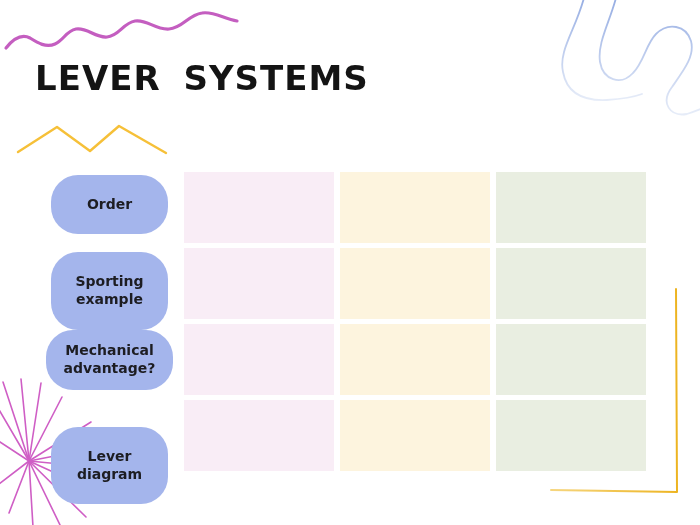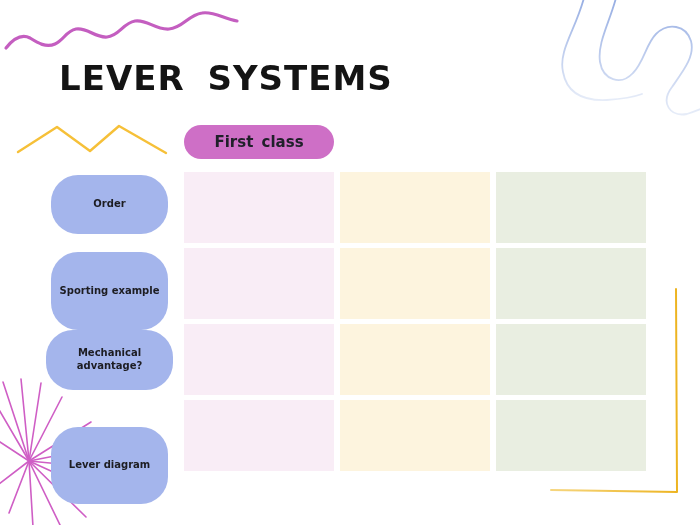--- a/index.html
+++ b/index.html
@@ -5,21 +5,21 @@
   html, body { margin: 0; padding: 0; }
   body {
     width: 700px; height: 525px;
     position: relative; overflow: hidden;
     background: #ffffff;
     font-family: "DejaVu Sans", "Liberation Sans", sans-serif;
   }
   svg.deco { position: absolute; left: 0; top: 0; }
 
   .title {
-    position: absolute; left: 59px; top: 58px; margin: 0;
+    position: absolute; left: 35px; top: 58px; margin: 0;
     font-size: 34px; font-weight: 800; letter-spacing: 1px; word-spacing: 10px;
     color: #141414; white-space: nowrap;
   }
 
   .header-row {
     position: absolute; left: 184px; top: 125px;
     display: flex; gap: 6px;
   }
   .header-pill {
     width: 150px; height: 34px; border-radius: 17px;
@@ -40,21 +40,21 @@
   }
   .cell { width: 150px; height: 71px; }
   .c-pink  { background: #f9edf6; }
   .c-cream { background: #fdf4de; }
   .c-sage  { background: #e9eee1; }
 
   .row-label {
     position: absolute; left: 51px; width: 117px;
     background: #a4b5ec; border-radius: 27px;
     display: flex; align-items: center; justify-content: center;
-    text-align: center; font-size: 10px; font-weight: 700;
+    text-align: center; font-size: 14px; font-weight: 700;
     color: #1d1d22; line-height: 1.28;
     padding: 0 7px; box-sizing: border-box;
   }
   #rl-order      { top: 175px; height: 59px; }
   #rl-sporting   { top: 252px; height: 78px; }
   #rl-mechanical { top: 330px; height: 60px; left: 46px; width: 127px; }
   #rl-lever      { top: 427px; height: 77px; }
 </style>
 </head>
 <body>
@@ -102,21 +102,20 @@
              C 644 62 646 44 656 34 C 668 22 686 25 691 41 C 695 56 684 70 672 87
              C 660 103 670 117 687 114 C 693 112 698 110 703 108"></path>
   </g>
 
   <path d="M 676 289 L 677 492 L 551 490" fill="none" stroke="url(#goldfade)" stroke-width="2" stroke-linecap="round" stroke-linejoin="round"></path>
 </svg>
 
 <h1 class="title">LEVER SYSTEMS</h1>
 
 <div class="header-row">
-  <div class="header-pill h-pink">First class</div>
 </div>
 
 <div class="cells">
   <div class="cell c-pink"></div>
   <div class="cell c-cream"></div>
   <div class="cell c-sage"></div>
   <div class="cell c-pink"></div>
   <div class="cell c-cream"></div>
   <div class="cell c-sage"></div>
   <div class="cell c-pink"></div>

